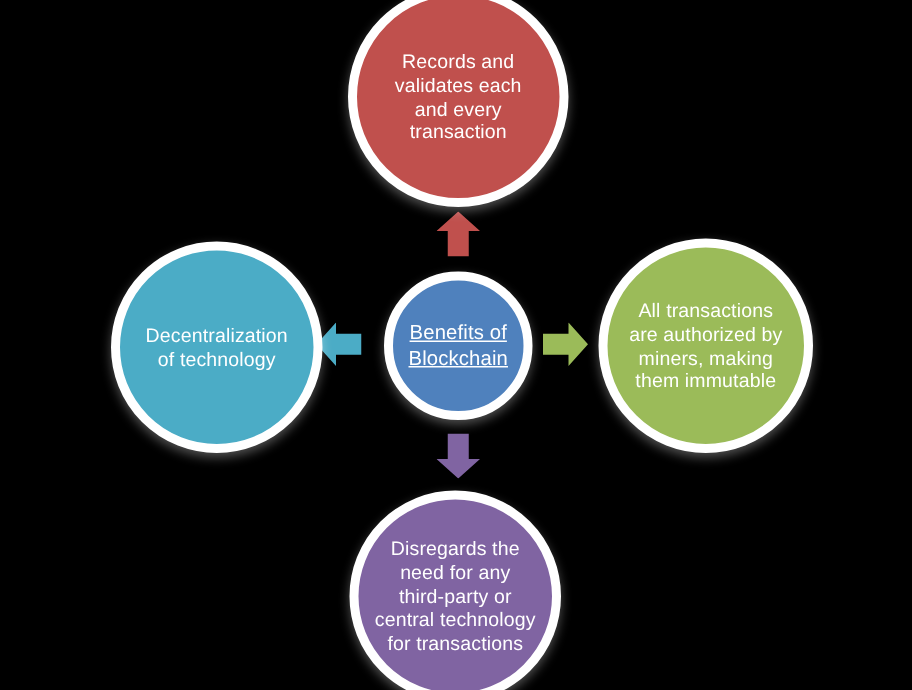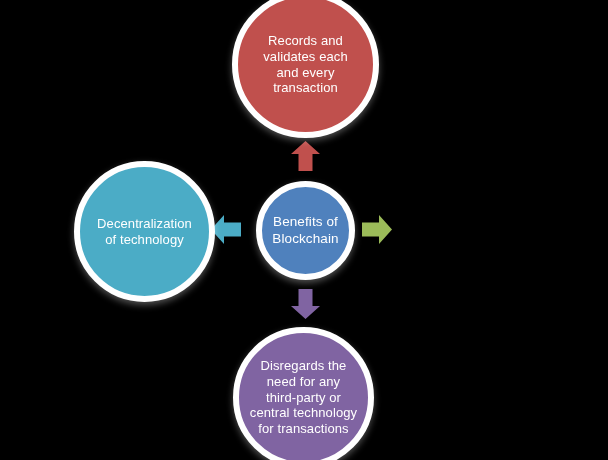--- a/index.html
+++ b/index.html
@@ -43,20 +43,21 @@
     padding: 0 6px;
     white-space: pre-line;
   }
 
   #node-center {
     left: 256px;
     top: 181px;
     width: 99px;
     height: 99px;
     background: #4f81bd;
+    text-decoration: underline;
   }
   #node-center .label { font-size: 13.5px; }
 
   #node-top {
     left: 232px;
     top: -9px;
     width: 147px;
     height: 147px;
     background: #c0504d;
   }
@@ -127,20 +128,26 @@
     </svg>
   </div>
 
   <div class="node" id="node-top">
     <span class="label">Records and
 validates each
 and every
 transaction</span>
   </div>
 
+  <div class="node" id="node-right">
+    <span class="label">All transactions
+are authorized by
+miners, making
+them immutable</span>
+  </div>
 
   <div class="node" id="node-left">
     <span class="label">Decentralization
 of technology</span>
   </div>
 
   <div class="node" id="node-bottom">
     <span class="label">Disregards the
 need for any
 third-party or

